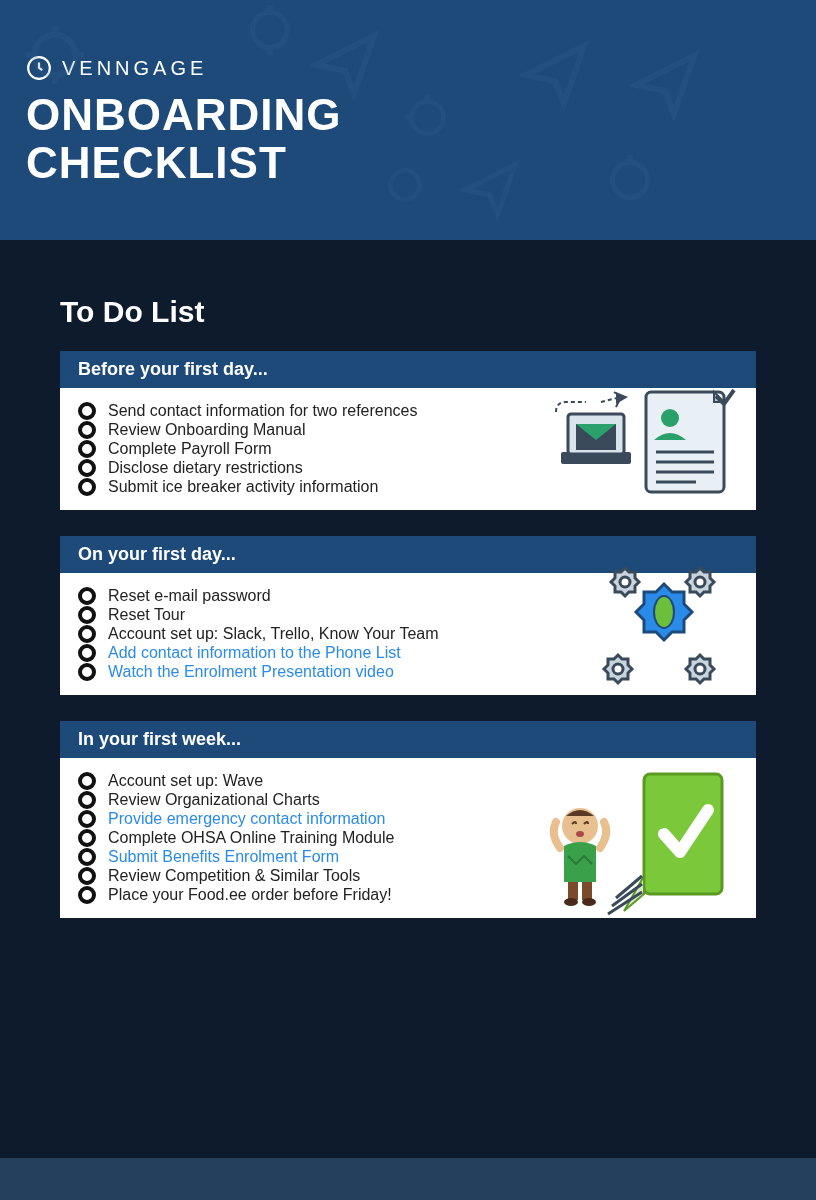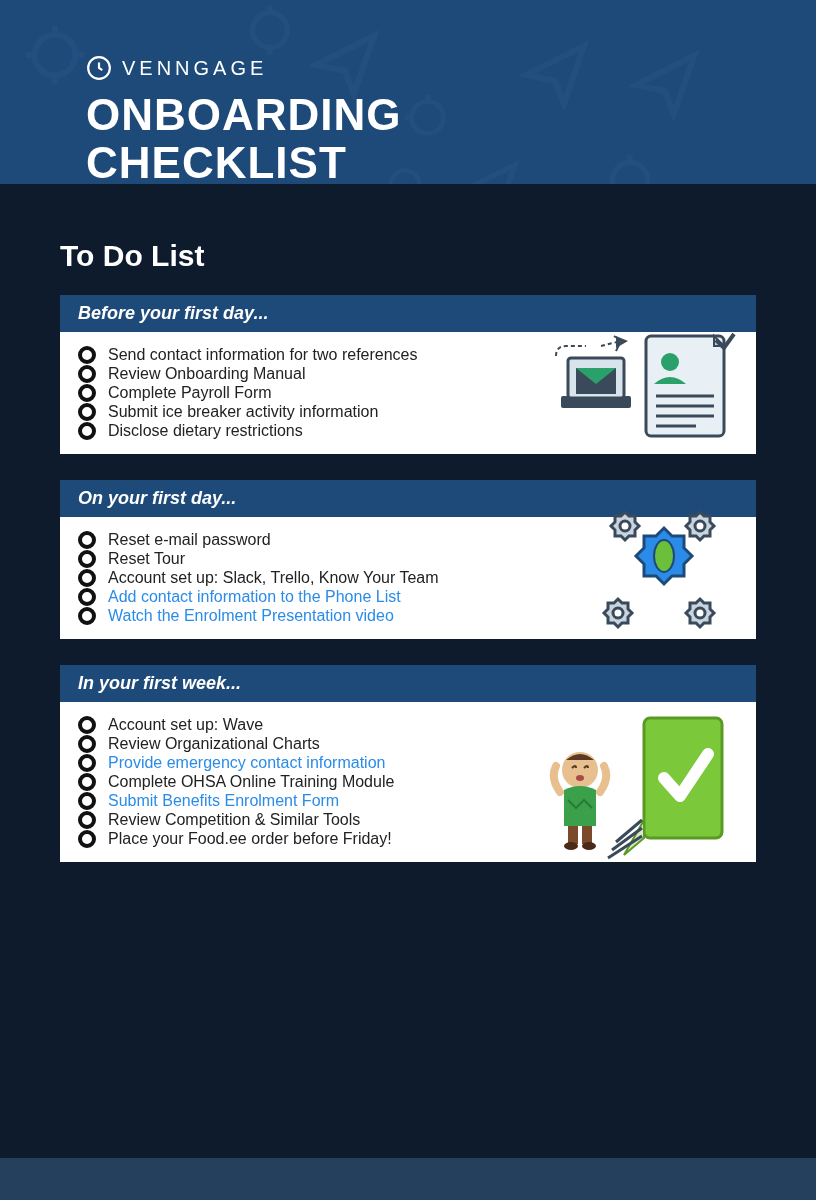--- a/index.html
+++ b/index.html
@@ -1,27 +1,27 @@
 <!DOCTYPE html>
 <html><head>
 <meta charset="utf-8">
 <style>
 * { margin: 0; padding: 0; box-sizing: border-box; }
 body { width: 816px; height: 1200px; background: #0e1b2c; font-family: Arial, Helvetica, sans-serif; position: relative; overflow: hidden; }
-.header { width: 100%; height: 184px; background: #1e4a7a; position: relative; overflow: hidden; padding: 55px 86px 0; }
+.header { width: 100%; height: 240px; background: #1e4a7a; position: relative; overflow: hidden; padding: 55px 26px 0; }
 .header-bg-icons { position: absolute; inset: 0; opacity: 0.18; }
 .header-bg-icons svg { position: absolute; stroke: #3c6a9a; fill: none; stroke-width: 2; }
 .brand { display: flex; align-items: center; gap: 10px; margin-bottom: 10px; }
 .brand-name { color: #ffffff; font-size: 20px; letter-spacing: 4px; font-weight: 400; }
 .brand-icon { width: 26px; height: 26px; }
 .title { color: #ffffff; font-size: 44px; font-weight: 700; line-height: 1.1; letter-spacing: 1px; }
 .content { padding: 55px 60px 0; border-radius: 27px; }
 .section-title { color: #ffffff; font-size: 30px; font-weight: 700; font-family: 'Segoe UI', Arial, sans-serif; margin-bottom: 22px; }
 .panel { margin-bottom: 26px; }
-.panel-header { background: #1e4a7a; padding: 8px 18px; font-style: italic; }
+.panel-header { background: #1e4a7a; padding: 8px 18px; }
 .panel-header-text { color: #ffffff; font-size: 18px; font-weight: 600; font-family: 'Segoe UI', Arial, sans-serif; }
 .panel-body { background: #ffffff; padding: 14px 18px 14px 18px; position: relative; min-height: 100px; }
 .checklist { display: flex; flex-direction: column; gap: 1px; }
 .check-item { display: flex; align-items: center; gap: 12px; }
 .check-circle { width: 18px; height: 18px; border: 4px solid #111; border-radius: 50%; flex-shrink: 0; }
 .check-label { font-size: 16px; color: #222; }
 .check-label.link { color: #2a8be8; }
 .panel-illustration { position: absolute; right: 20px; top: 50%; transform: translateY(-50%); }
 .footer { position: absolute; bottom: 0; left: 0; width: 100%; height: 42px; background: #24405d; }
 </style>
@@ -96,25 +96,25 @@
         <div class="check-item">
             <span class="check-circle"></span>
             <span class="check-label">Review Onboarding Manual</span>
           </div>
         <div class="check-item">
             <span class="check-circle"></span>
             <span class="check-label">Complete Payroll Form</span>
           </div>
         <div class="check-item">
             <span class="check-circle"></span>
+            <span class="check-label">Disclose dietary restrictions</span>
+          </div>
+        <div class="check-item">
+            <span class="check-circle"></span>
             <span class="check-label">Submit ice breaker activity information</span>
-          </div>
-        <div class="check-item">
-            <span class="check-circle"></span>
-            <span class="check-label">Disclose dietary restrictions</span>
           </div>
       </div>
       <div class="panel-illustration">
         <svg width="190" height="130" viewBox="0 0 190 130">
           <path d="M10 30 Q10 20 20 20 L40 20 M55 20 L75 15 L70 25 L75 15 L68 10" stroke="#3a4a5a" stroke-width="2" fill="none" stroke-dasharray="4 3"></path>
           <polygon points="70,10 82,15 70,22" fill="#3a4a5a"></polygon>
           <rect x="15" y="70" width="70" height="12" rx="2" fill="#3a4a5a"></rect>
           <rect x="22" y="32" width="56" height="40" rx="3" fill="#d8e3ec" stroke="#3a4a5a" stroke-width="3"></rect>
           <rect x="30" y="42" width="40" height="26" fill="#3a4a5a"></rect>
           <polygon points="30,42 50,58 70,42" fill="#2aa06a"></polygon>

